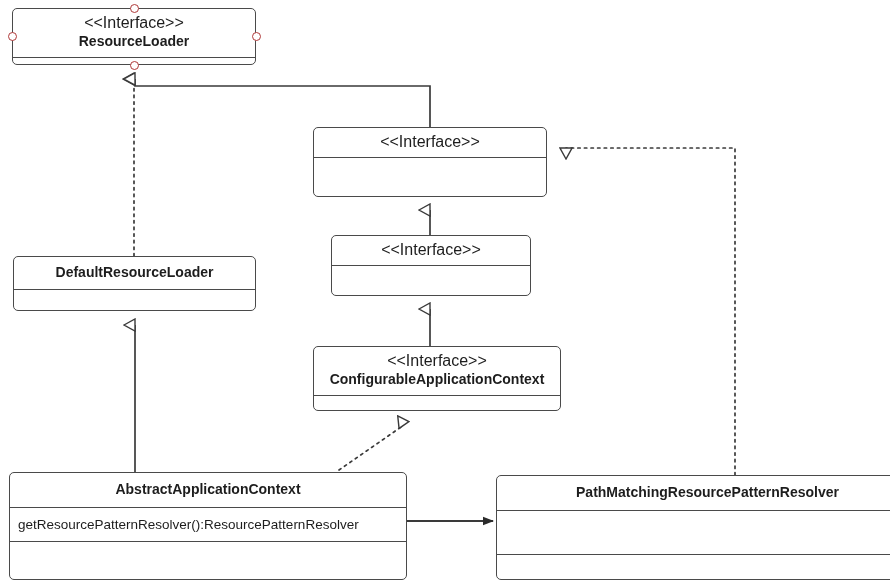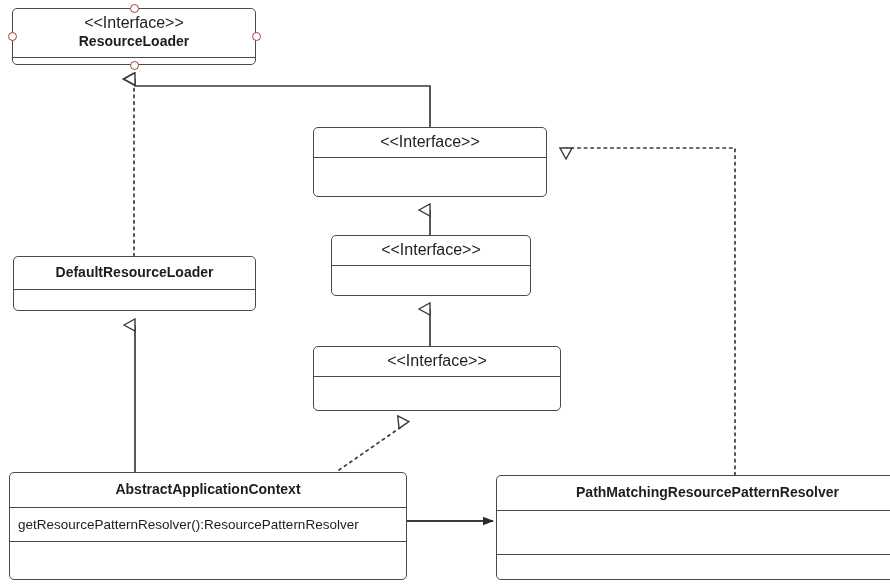--- a/index.html
+++ b/index.html
@@ -153,20 +153,21 @@
   <div class="uml-class" style="left:331px; top:235px; width:200px; height:61px;">
     <div class="uml-header">
       <span class="stereotype">&lt;&lt;Interface&gt;&gt;</span>
     </div>
     <div class="uml-compartment empty"></div>
   </div>
 
   <div class="uml-class" style="left:313px; top:346px; width:248px; height:65px;">
     <div class="uml-header">
       <span class="stereotype">&lt;&lt;Interface&gt;&gt;</span>
+      <span class="cls-name">ConfigurableApplicationContext</span>
     </div>
     <div class="uml-compartment empty"></div>
   </div>
 
   <div class="uml-class" style="left:9px; top:472px; width:398px; height:108px;">
     <div class="uml-header" style="padding-top:7px; padding-bottom:8px;">
       <span class="cls-name">AbstractApplicationContext</span>
     </div>
     <div class="uml-compartment divided" style="flex:0 0 34px; display:flex; align-items:center;">
       <span>getResourcePatternResolver():ResourcePatternResolver</span>

